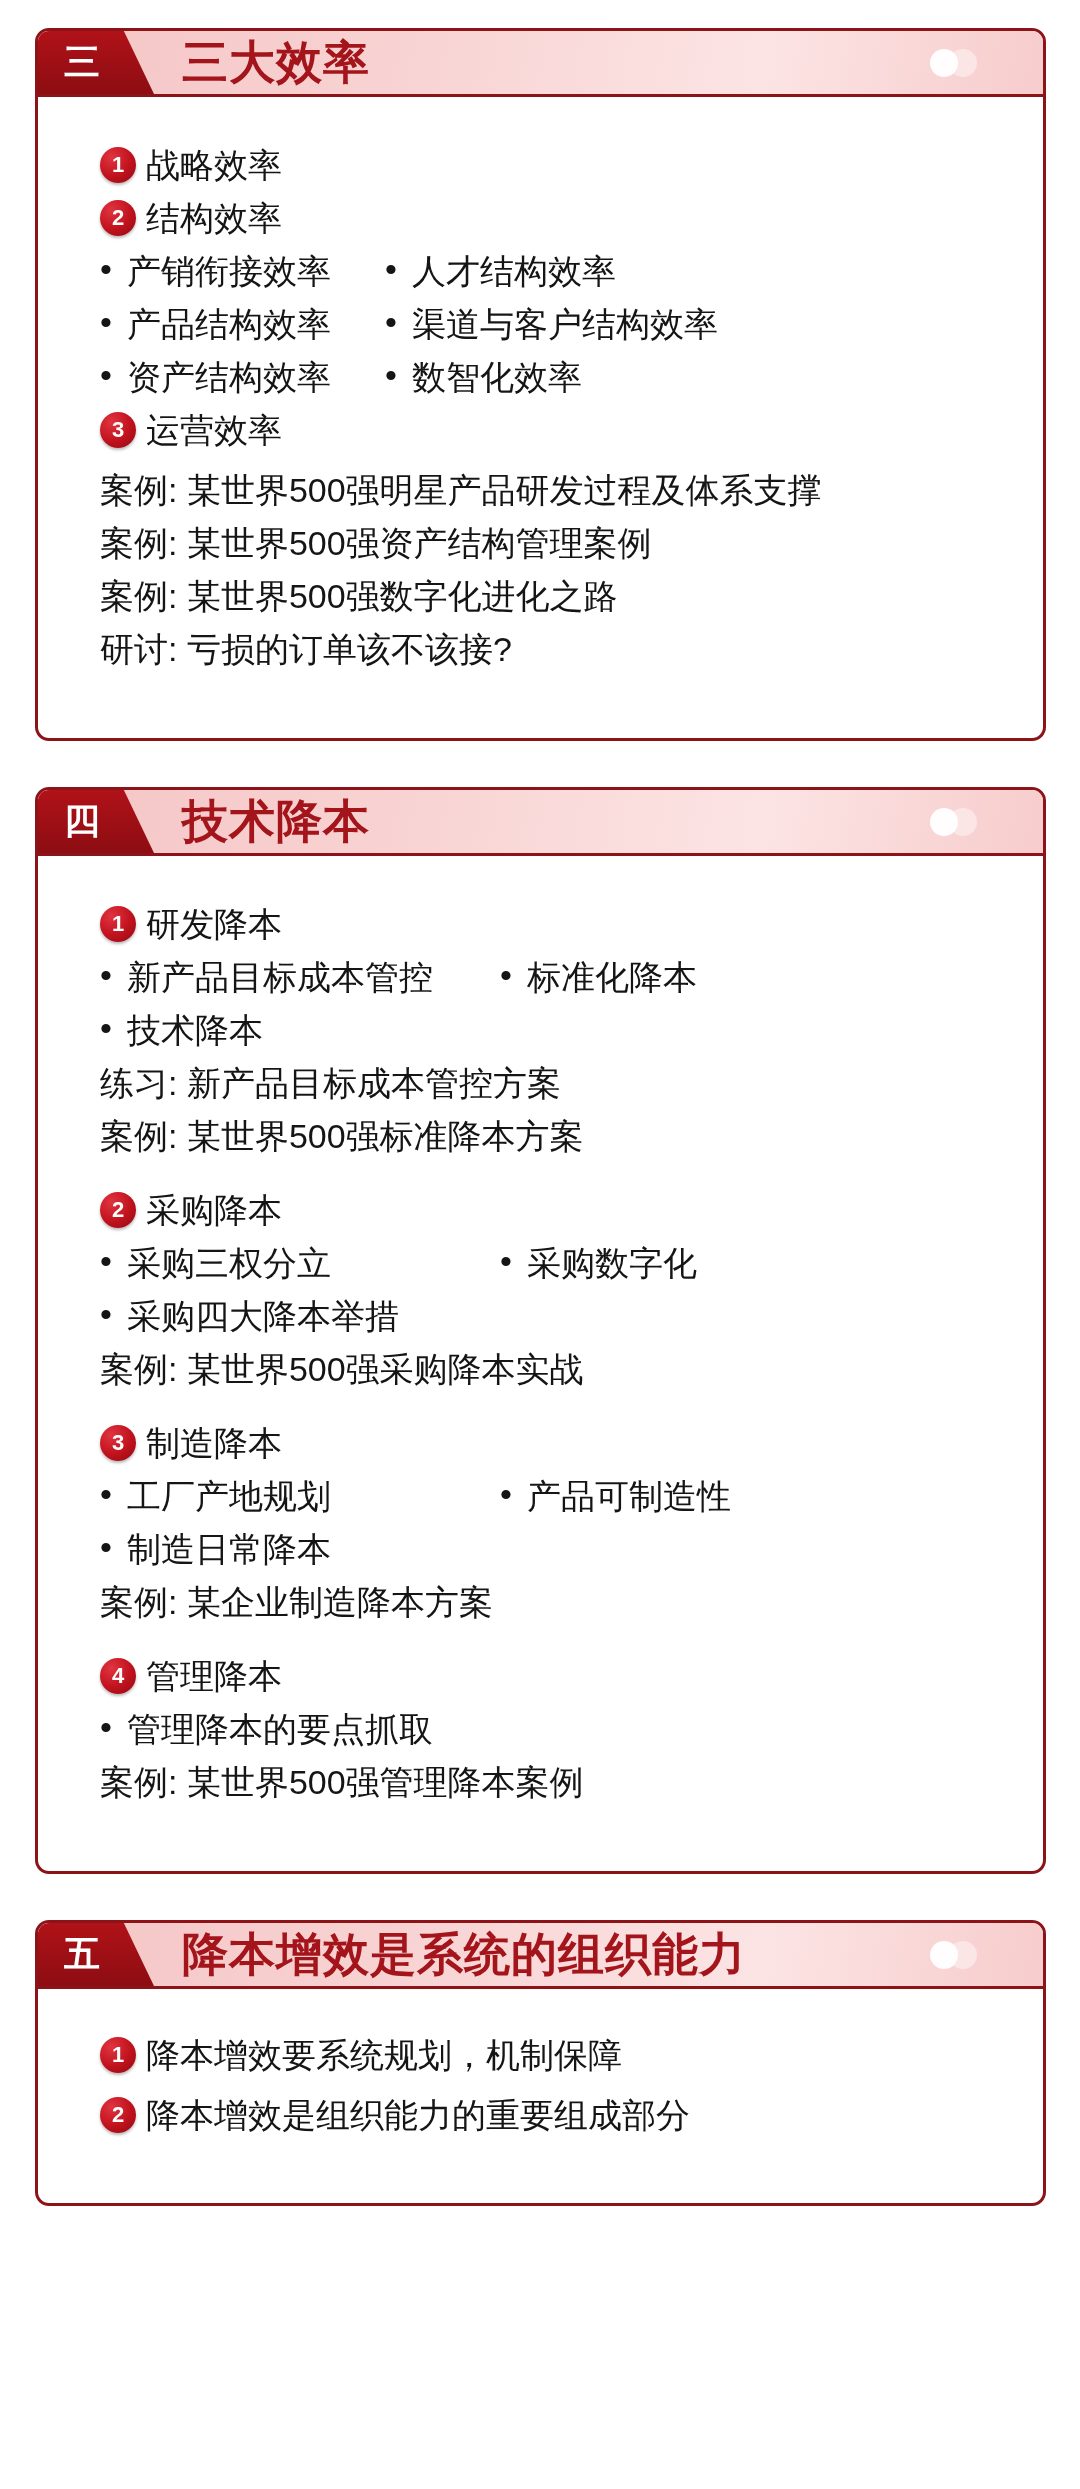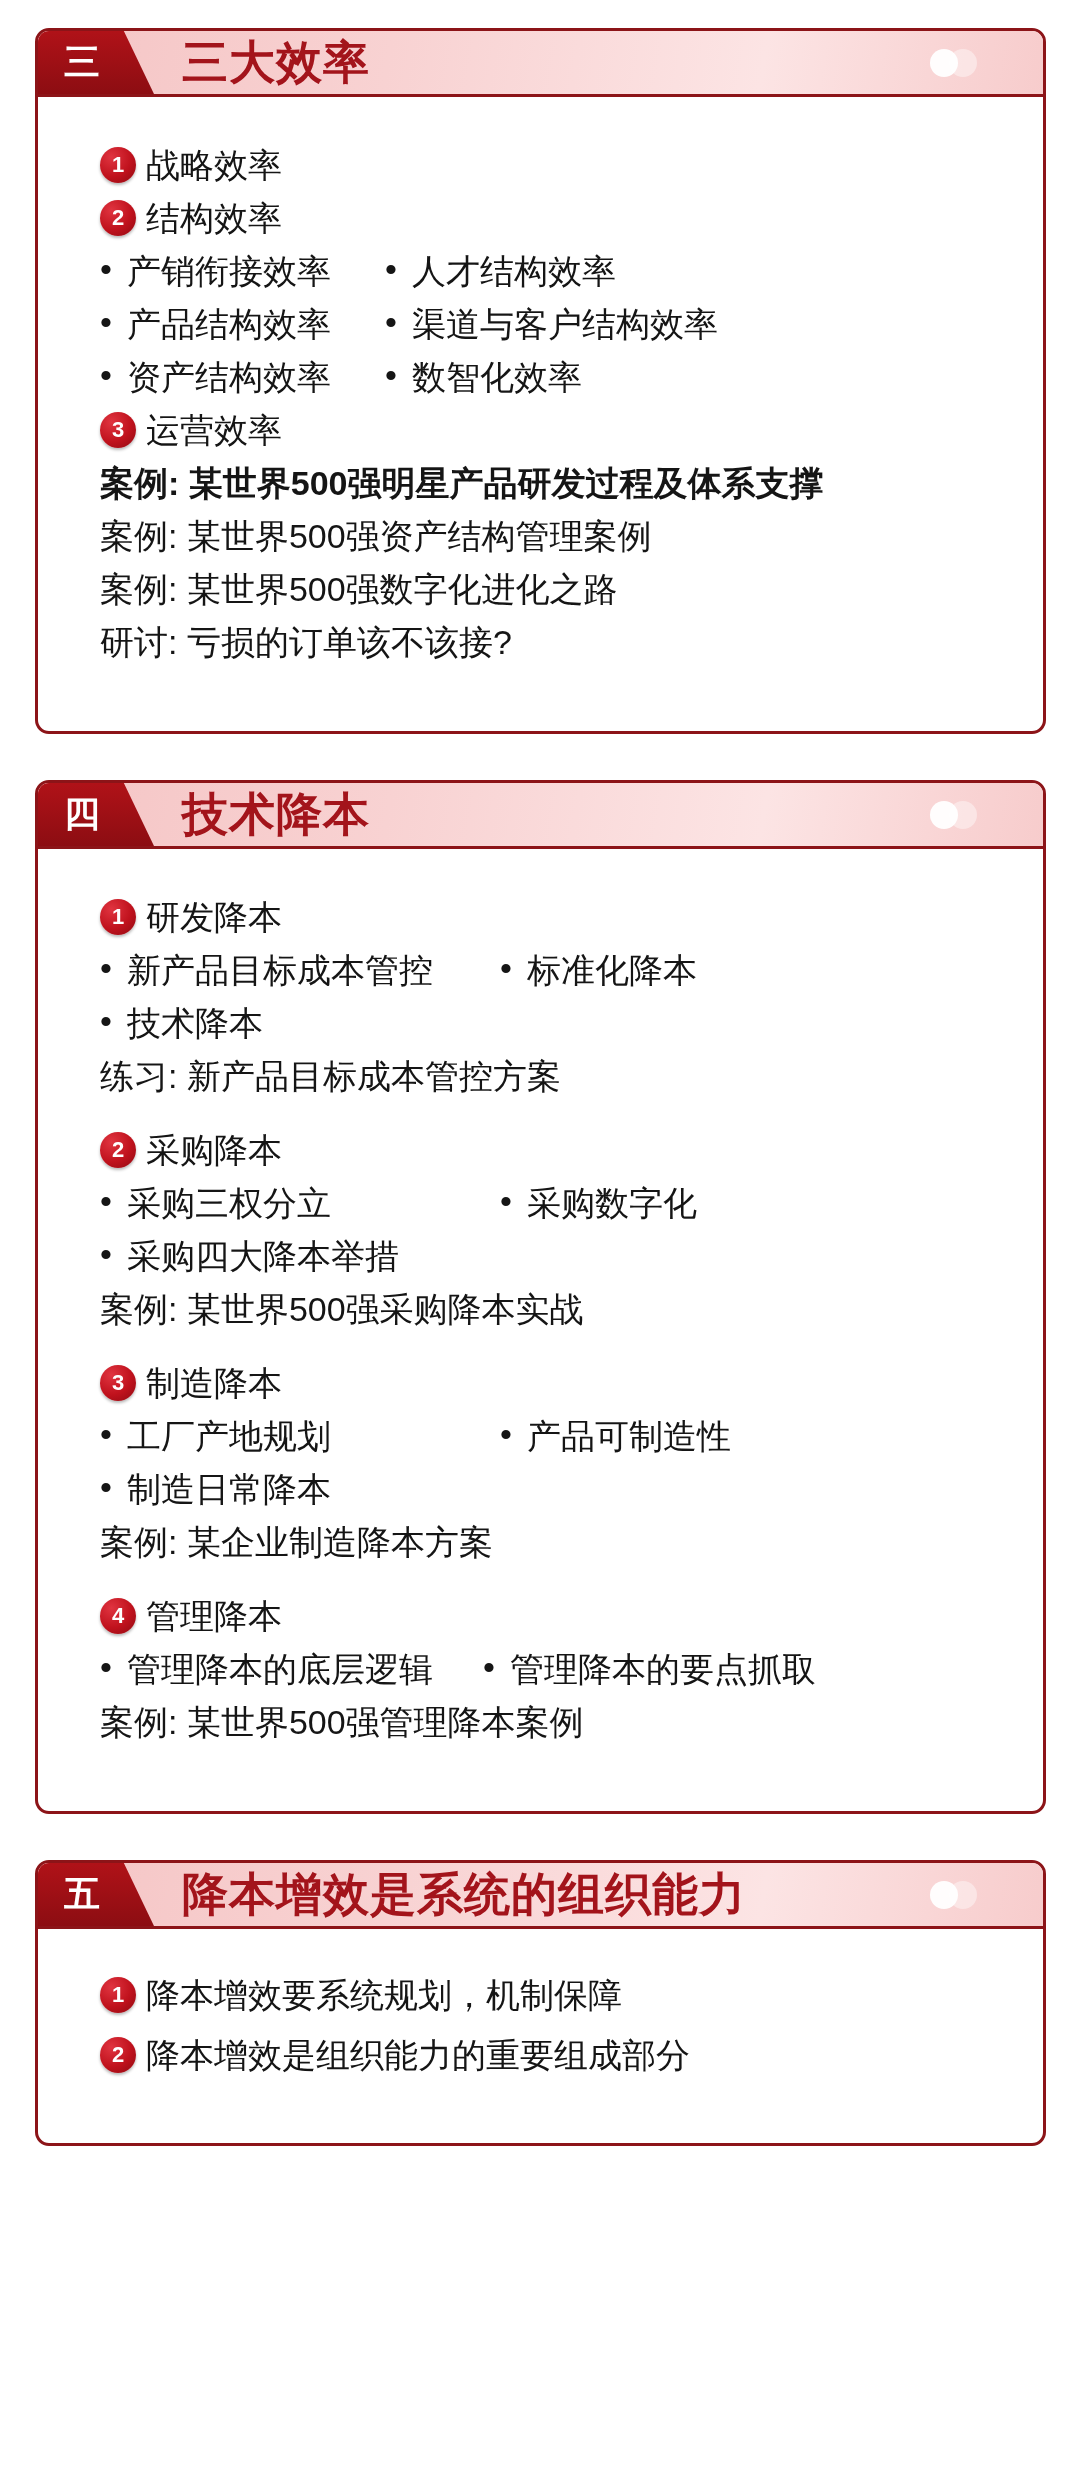--- a/index.html
+++ b/index.html
@@ -55,21 +55,21 @@
     color:#ffffff; font-size:22px; font-weight:bold;
     display:flex; align-items:center; justify-content:center;
     margin:2px 10px 0 0;
   }
   .cell { display:block; }
   .cell::before { content:"•"; display:inline-block; margin-right:15px; transform:translateY(-2px); }
   .w285 { width:285px; } .w260 { width:260px; }
   .w400 { width:400px; } .w383 { width:383px; }
   .row.note { display:block; margin-bottom:13px; }
   .gap-group { margin-top:34px; }
-  .gap-notes { margin-top:13px;font-weight:bold; }
+  .gap-notes { margin-top:20px; }
   .card-body.loose { padding-top:46px; padding-bottom:48px; }
   .card-body.loose .row { margin-bottom:20px; }
 </style>
 </head>
 <body>
 
 <div class="page">
 
   <section class="card">
     <div class="card-header">
@@ -138,20 +138,21 @@
         <span>研发降本</span>
       </div>
       <div class="row cols">
         <span class="cell w400">新产品目标成本管控</span>
         <span class="cell">标准化降本</span>
       </div>
       <div class="row cols">
         <span class="cell">技术降本</span>
       </div>
       <div class="row note">练习: 新产品目标成本管控方案</div>
+      <div class="row note">案例: 某世界500强标准降本方案</div>
 
       <div class="row num gap-group">
         <span class="numbadge">2</span>
         <span>采购降本</span>
       </div>
       <div class="row cols">
         <span class="cell w400">采购三权分立</span>
         <span class="cell">采购数字化</span>
       </div>
       <div class="row cols">
@@ -170,21 +171,20 @@
       <div class="row cols">
         <span class="cell">制造日常降本</span>
       </div>
       <div class="row note">案例: 某企业制造降本方案</div>
 
       <div class="row num gap-group">
         <span class="numbadge">4</span>
         <span>管理降本</span>
       </div>
       <div class="row cols">
-        <span class="cell w383">管理降本的底层逻辑</span>
         <span class="cell">管理降本的要点抓取</span>
       </div>
       <div class="row note">案例: 某世界500强管理降本案例</div>
 
     </div>
   </section>
 
   <section class="card last">
     <div class="card-header">
       <div class="badge">

